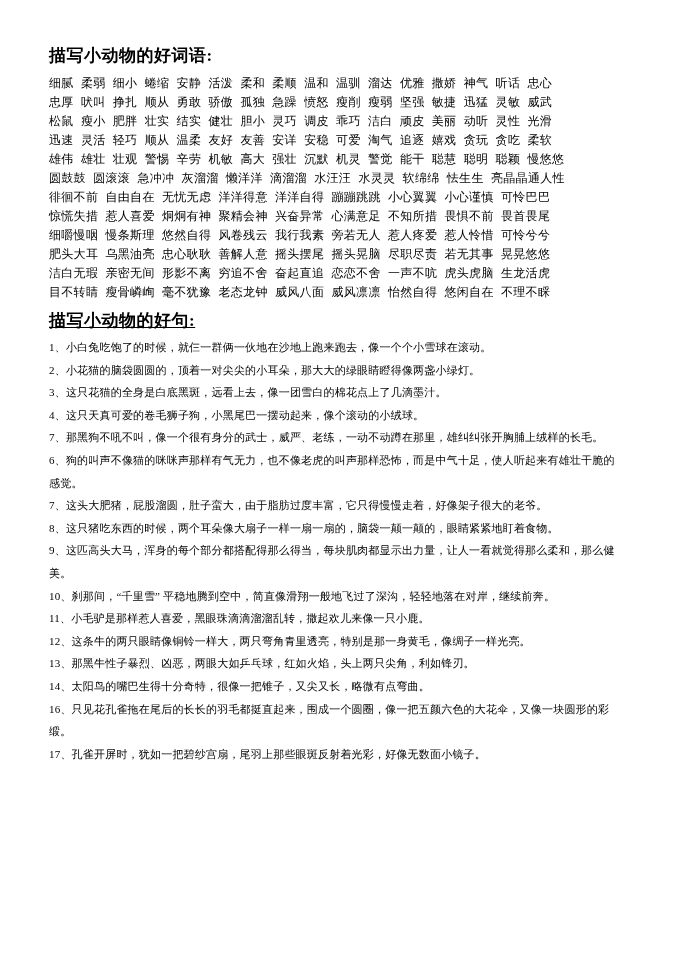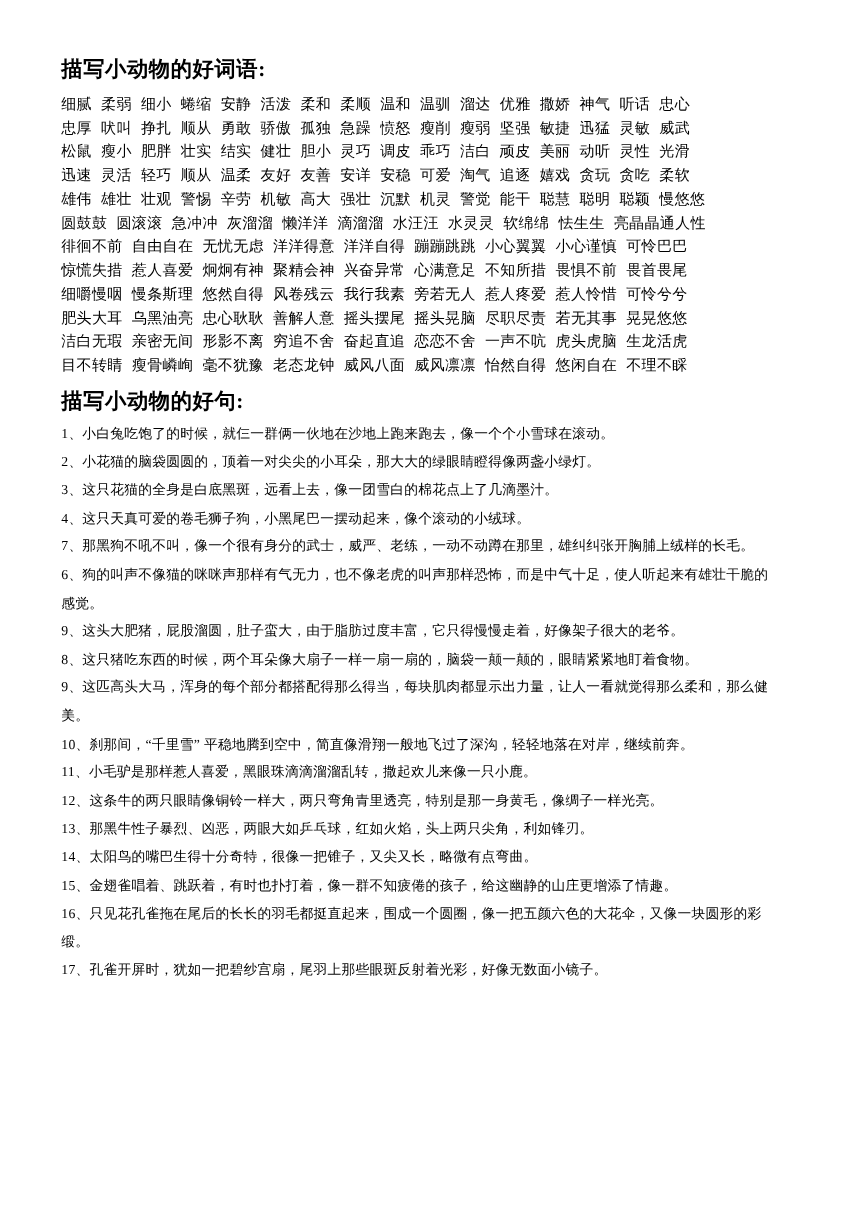--- a/index.html
+++ b/index.html
@@ -24,20 +24,21 @@
   .heading {
     font-size: 17px;
     font-weight: bold;
     line-height: 20px;
     margin: 0 0 8px 0;
     letter-spacing: 0.5px;
   }
   .heading.second {
     margin-top: 9px;
     margin-bottom: 5px;
+    text-decoration: underline;
   }
   .word-row {
     font-size: 12px;
     line-height: 19px;
     white-space: nowrap;
     word-spacing: 4px;
     letter-spacing: 0.3px;
   }
   .sentence {
     font-size: 11px;
@@ -71,26 +72,25 @@
 
   <div class="heading second">描写小动物的好句:</div>
 
   <div>
     <p class="sentence">1、小白兔吃饱了的时候，就仨一群俩一伙地在沙地上跑来跑去，像一个个小雪球在滚动。</p>
     <p class="sentence">2、小花猫的脑袋圆圆的，顶着一对尖尖的小耳朵，那大大的绿眼睛瞪得像两盏小绿灯。</p>
     <p class="sentence">3、这只花猫的全身是白底黑斑，远看上去，像一团雪白的棉花点上了几滴墨汁。</p>
     <p class="sentence">4、这只天真可爱的卷毛狮子狗，小黑尾巴一摆动起来，像个滚动的小绒球。</p>
     <p class="sentence">7、那黑狗不吼不叫，像一个很有身分的武士，威严、老练，一动不动蹲在那里，雄纠纠张开胸脯上绒样的长毛。</p>
     <p class="sentence">6、狗的叫声不像猫的咪咪声那样有气无力，也不像老虎的叫声那样恐怖，而是中气十足，使人听起来有雄壮干脆的感觉。</p>
-    <p class="sentence">9、这头大肥猪，屁股溜圆，肚子蛮大，由于脂肪过度丰富，它只得慢慢走着，好像架子很大的老爷。</p>
+    <p class="sentence">7、这头大肥猪，屁股溜圆，肚子蛮大，由于脂肪过度丰富，它只得慢慢走着，好像架子很大的老爷。</p>
     <p class="sentence">8、这只猪吃东西的时候，两个耳朵像大扇子一样一扇一扇的，脑袋一颠一颠的，眼睛紧紧地盯着食物。</p>
     <p class="sentence">9、这匹高头大马，浑身的每个部分都搭配得那么得当，每块肌肉都显示出力量，让人一看就觉得那么柔和，那么健美。</p>
     <p class="sentence">10、刹那间，“千里雪” 平稳地腾到空中，简直像滑翔一般地飞过了深沟，轻轻地落在对岸，继续前奔。</p>
     <p class="sentence">11、小毛驴是那样惹人喜爱，黑眼珠滴滴溜溜乱转，撒起欢儿来像一只小鹿。</p>
     <p class="sentence">12、这条牛的两只眼睛像铜铃一样大，两只弯角青里透亮，特别是那一身黄毛，像绸子一样光亮。</p>
     <p class="sentence">13、那黑牛性子暴烈、凶恶，两眼大如乒乓球，红如火焰，头上两只尖角，利如锋刃。</p>
     <p class="sentence">14、太阳鸟的嘴巴生得十分奇特，很像一把锥子，又尖又长，略微有点弯曲。</p>
-    <p class="sentence">15、金翅雀唱着、跳跃着，有时也扑打着，像一群不知疲倦的孩子，给这幽静的山庄更增添了情趣。</p>
     <p class="sentence">16、只见花孔雀拖在尾后的长长的羽毛都挺直起来，围成一个圆圈，像一把五颜六色的大花伞，又像一块圆形的彩缎。</p>
     <p class="sentence">17、孔雀开屏时，犹如一把碧纱宫扇，尾羽上那些眼斑反射着光彩，好像无数面小镜子。</p>
   </div>
 
 </div>
 
 </body></html>

